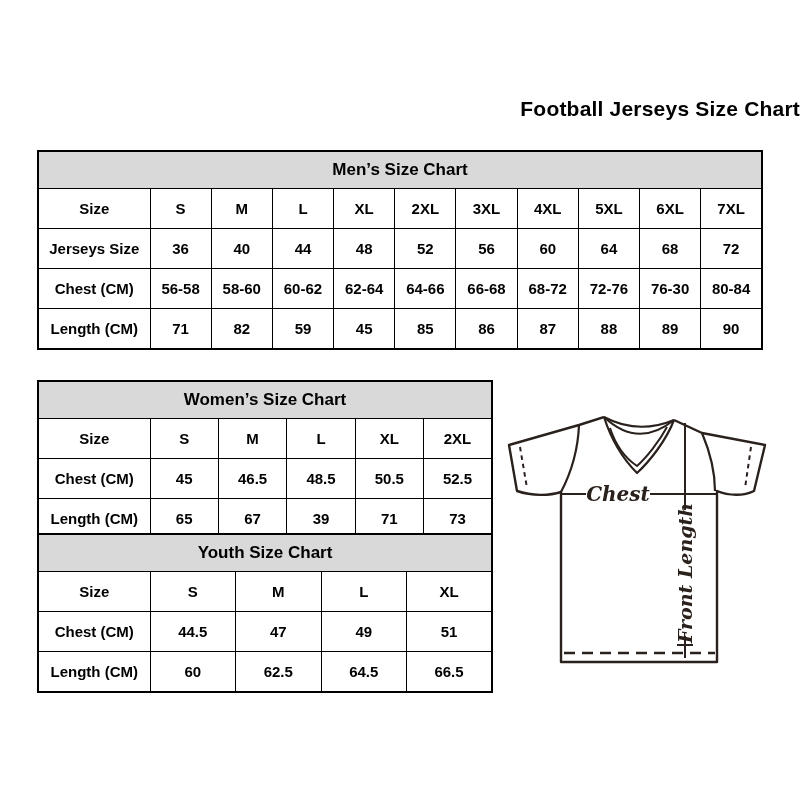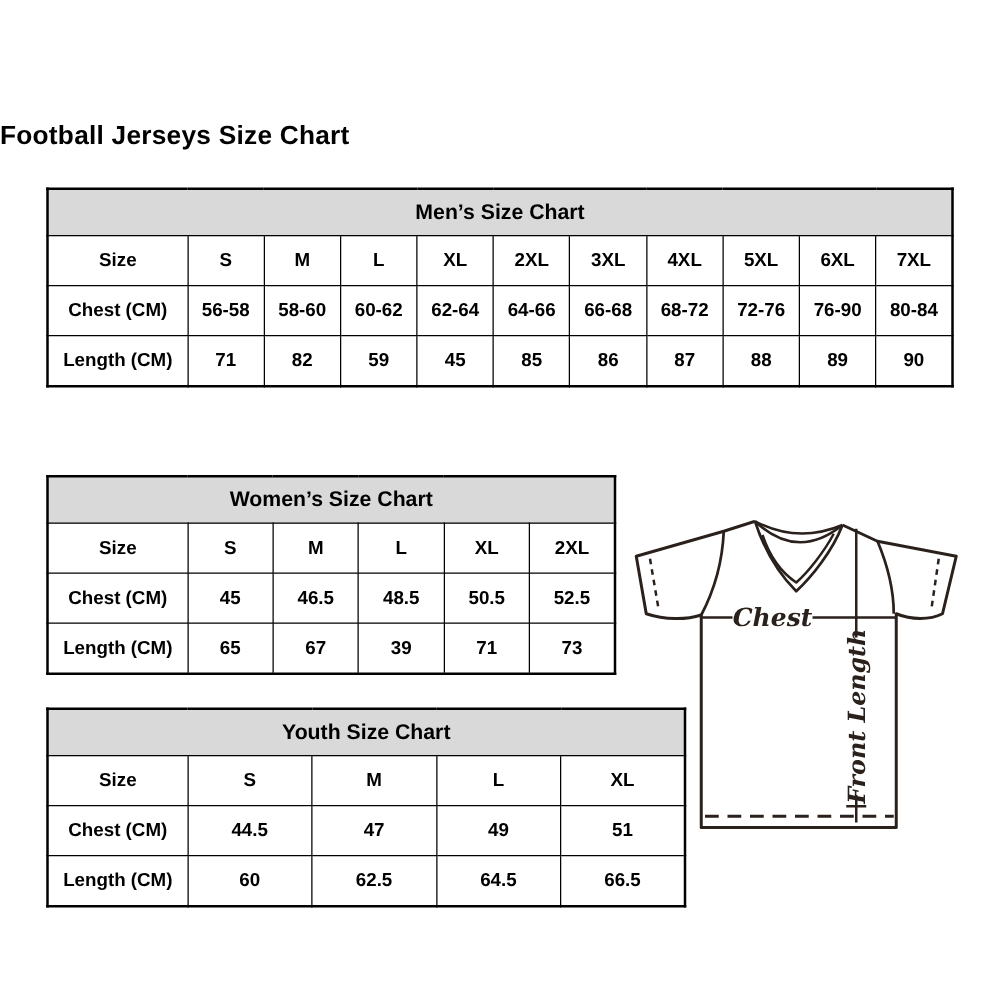--- a/index.html
+++ b/index.html
@@ -3,29 +3,29 @@
 <meta charset="utf-8">
 <style>
   html,body{margin:0;padding:0;}
   body{
     width:800px;height:800px;background:#ffffff;position:relative;
     font-family:"Liberation Sans", sans-serif;color:#000;
     -webkit-font-smoothing:antialiased;
   }
   .page-title{
     position:absolute;top:97px;left:0;width:100%;
-    text-align:left;font-size:21px;font-weight:bold;letter-spacing:.2px;
+    text-align:right;font-size:21px;font-weight:bold;letter-spacing:.2px;
   }
   table.size-table{
     position:absolute;border-collapse:collapse;table-layout:fixed;
     background:#fff;border:2px solid #000;
   }
   #men-table{left:37px;top:150px;width:726px;padding-left:12px;}
   #women-table{left:37px;top:380px;width:456px;}
-  #youth-table{left:37px;top:566px;width:512px;}
+  #youth-table{left:37px;top:533px;width:456px;}
   .size-table th,.size-table td{
     border:1px solid #000;text-align:center;vertical-align:middle;
     padding:0;font-weight:bold;color:#000;
   }
   .size-table th.table-title{
     height:36px;background:#d9d9d9;font-size:17px;
   }
   .size-table td{height:39px;font-size:15px;}
   .jersey-wrap{position:absolute;left:504px;top:416px;width:268px;height:254px;}
   .jersey-wrap svg{display:block;width:100%;height:100%;}
@@ -66,30 +66,43 @@
         <td>L</td>
         <td>XL</td>
         <td>2XL</td>
         <td>3XL</td>
         <td>4XL</td>
         <td>5XL</td>
         <td>6XL</td>
         <td>7XL</td>
       </tr>
       <tr>
+        <td>Jerseys Size</td>
+        <td>36</td>
+        <td>40</td>
+        <td>44</td>
+        <td>48</td>
+        <td>52</td>
+        <td>56</td>
+        <td>60</td>
+        <td>64</td>
+        <td>68</td>
+        <td>72</td>
+      </tr>
+      <tr>
         <td>Chest (CM)</td>
         <td>56-58</td>
         <td>58-60</td>
         <td>60-62</td>
         <td>62-64</td>
         <td>64-66</td>
         <td>66-68</td>
         <td>68-72</td>
         <td>72-76</td>
-        <td>76-90</td>
+        <td>76-30</td>
         <td>80-84</td>
       </tr>
       <tr>
         <td>Length (CM)</td>
         <td>71</td>
         <td>82</td>
         <td>59</td>
         <td>45</td>
         <td>85</td>
         <td>86</td>

